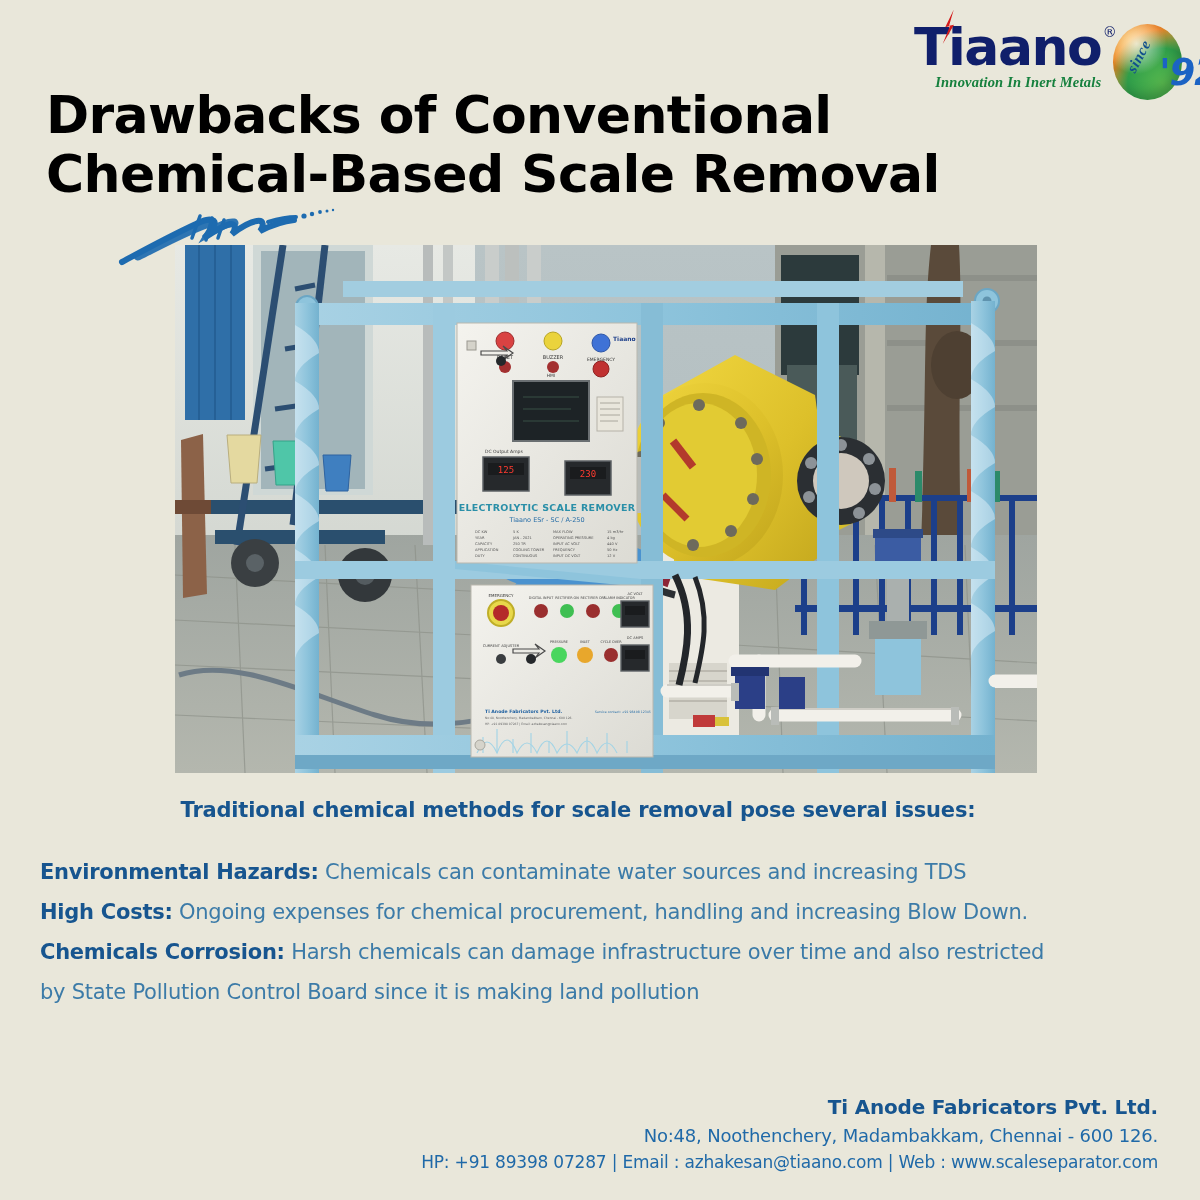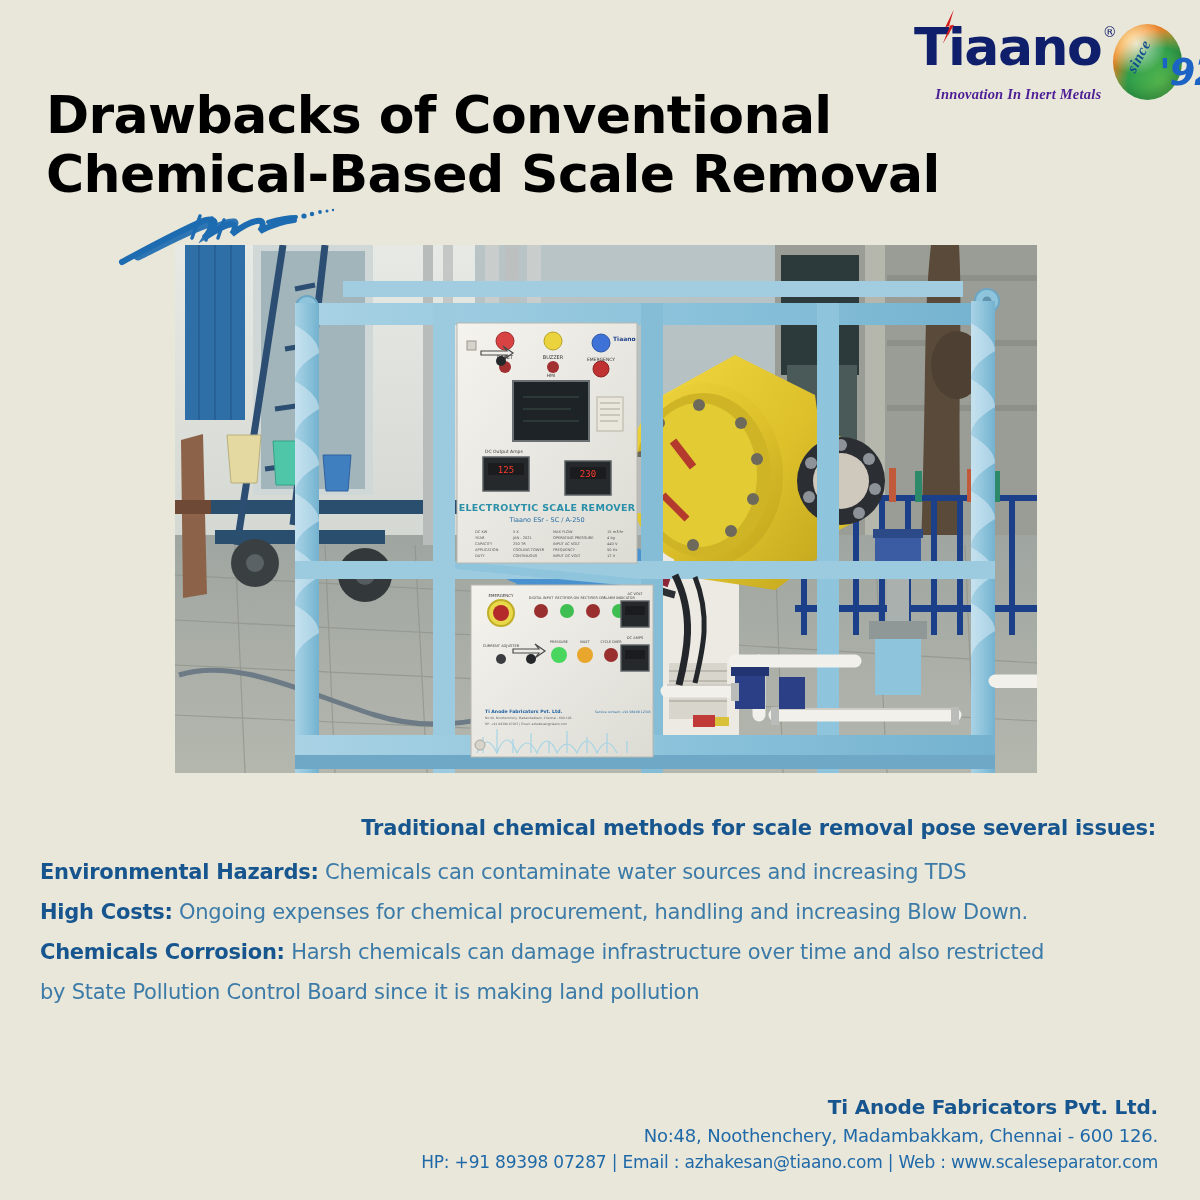--- a/index.html
+++ b/index.html
@@ -52,23 +52,23 @@
     width: 15px; height: 36px;
     background: #d21b1b;
     clip-path: polygon(62% 0, 22% 52%, 52% 47%, 20% 100%, 78% 42%, 46% 47%);
     transform: rotate(8deg);
   }
   .logo-tag {
     font-family: "Liberation Serif", serif;
     font-style: italic;
     font-weight: bold;
     font-size: 14.5px;
-    color: #4c1d95;
+    color: #15803d;
     letter-spacing: 0.2px;
-    margin-top: 13px;
+    margin-top: 1px;
     white-space: nowrap;
   }
   .logo-ball {
     position: relative;
     width: 76px; height: 76px;
     margin-left: 6px; margin-top: 2px;
     border-radius: 50%;
     background:
       radial-gradient(circle at 34% 26%, rgba(255,255,255,.75) 0%, rgba(255,255,255,0) 42%),
       radial-gradient(circle at 72% 78%, #57b84e 0%, #2f9e4a 45%, rgba(47,158,74,0) 70%),
@@ -119,27 +119,26 @@
     width: 862px; height: 528px;
     overflow: hidden;
     background: #5eead4;
   }
   .photo svg { display: block; width: 100%; height: 100%; }
 
   
   .subhead {
     position: absolute;
     left: 0; top: 798px; width: 1156px;
-    text-align: right;
+    text-align: center;
     color: #17558f;
     font-family: "DejaVu Sans", sans-serif;
     font-weight: bold;
     font-size: 21px;
     letter-spacing: -0.2px;
-    margin-top: 18px;
   }
 
   
   .bullets {
     position: absolute;
     left: 40px; top: 855px;
     width: 1120px;
     text-align: left;
     font-family: "DejaVu Sans", sans-serif;
     font-size: 21px;

